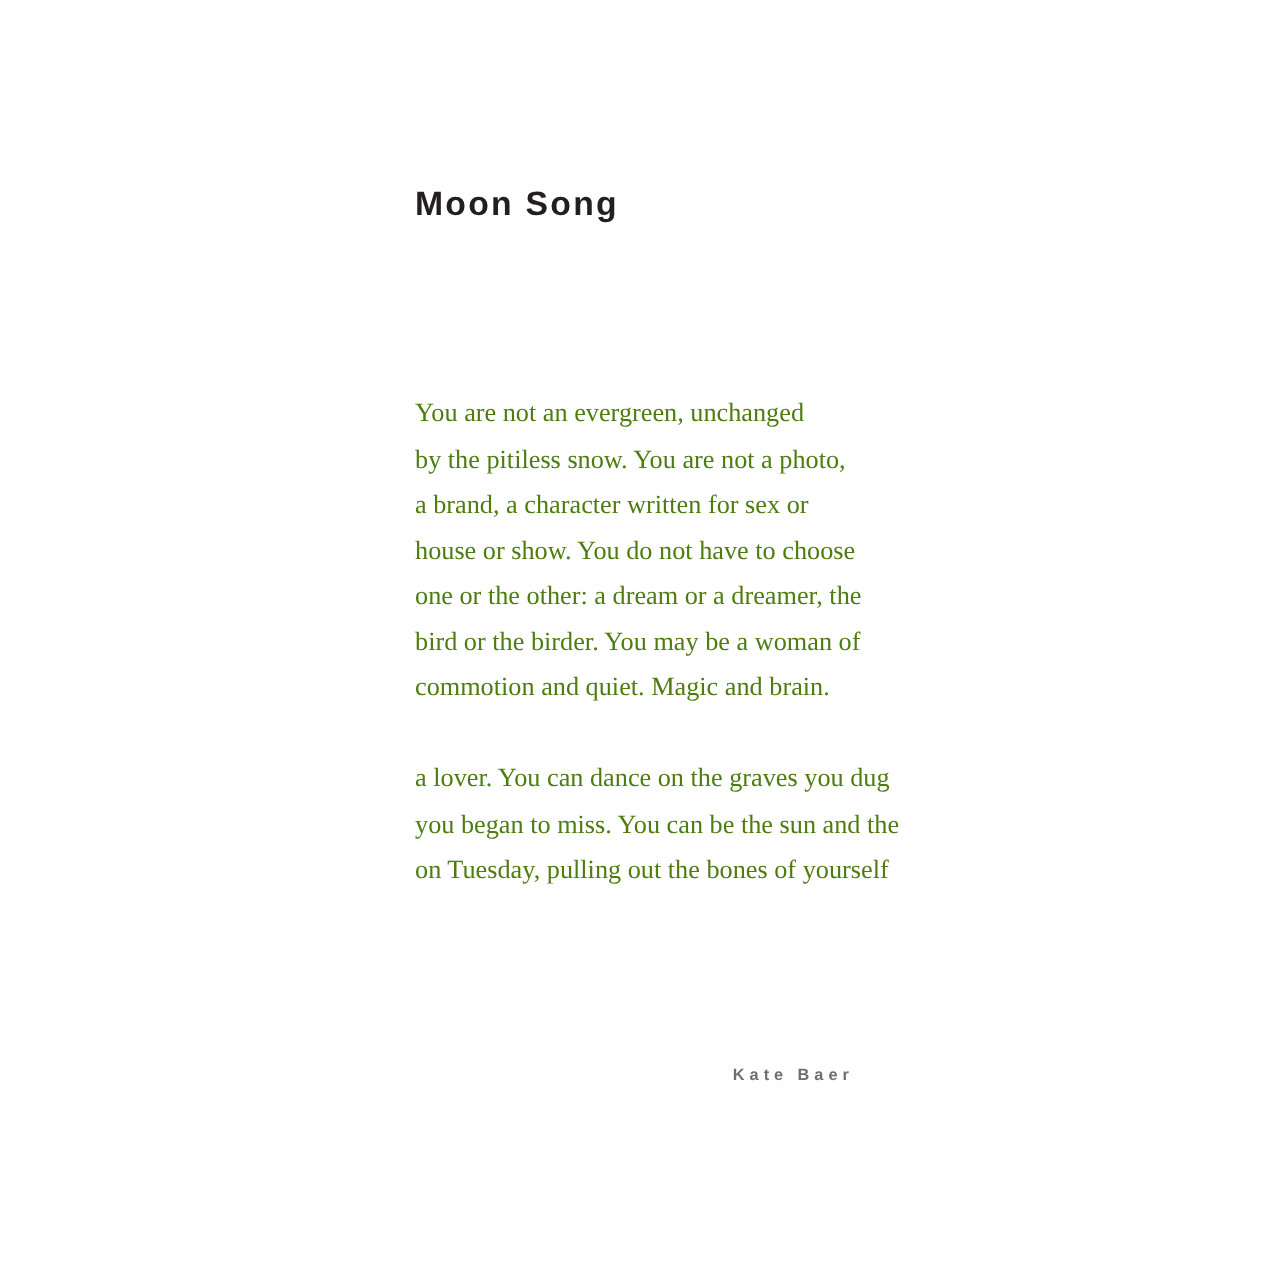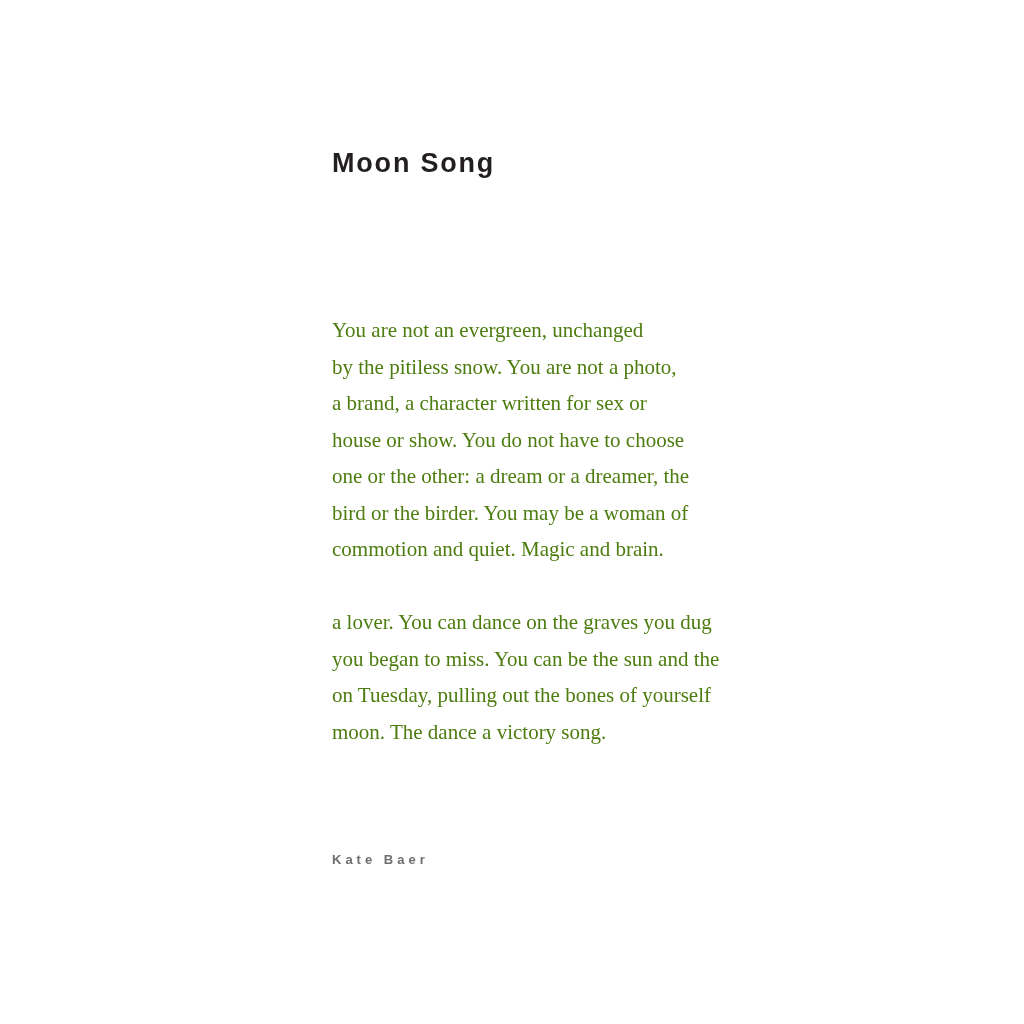--- a/index.html
+++ b/index.html
@@ -38,21 +38,21 @@
     margin-top: 40px;
   }
   .stanza { display: block; }
   .stanza + .stanza { margin-top: 36.5px; }
   .poem-line { white-space: nowrap; }
   .poem-author {
     position: absolute;
     left: 332px;
     top: 852px;
     width: 351px;
-    text-align: left;
+    text-align: right;
     font-family: "Liberation Sans", sans-serif;
     font-weight: 700;
     font-size: 13px;
     letter-spacing: 4px;
     color: #6e6e6e;
   }
 </style>
 </head>
 <body>
 
@@ -69,20 +69,19 @@
       <div class="poem-line">house or show. You do not have to choose</div>
       <div class="poem-line">one or the other: a dream or a dreamer, the</div>
       <div class="poem-line">bird or the birder. You may be a woman of</div>
       <div class="poem-line">commotion and quiet. Magic and brain.</div>
     </div>
 
     <div class="stanza">
       <div class="poem-line">a lover. You can dance on the graves you dug</div>
       <div class="poem-line">you began to miss. You can be the sun and the</div>
       <div class="poem-line">on Tuesday, pulling out the bones of yourself</div>
-      <div class="poem-line">moon. The dance a victory song.</div>
     </div>
 
   </div>
 
   <div class="poem-author">Kate Baer</div>
 
 </div>
 
 </body></html>

